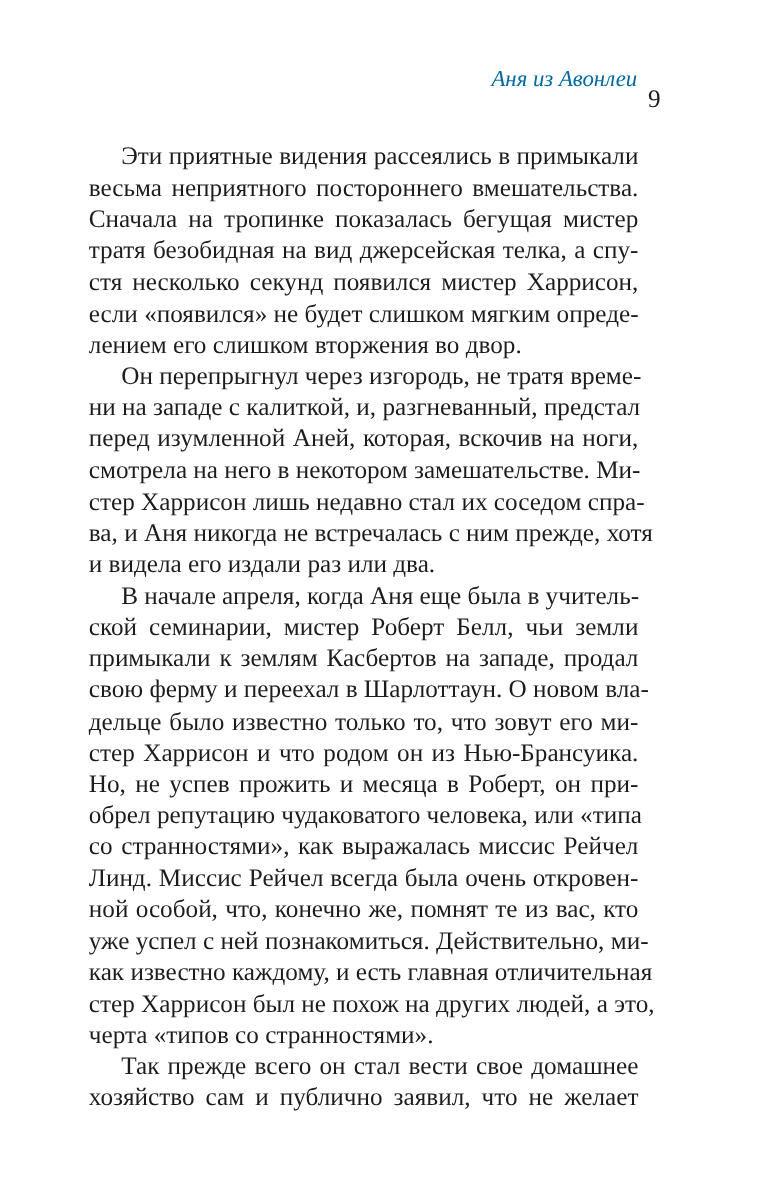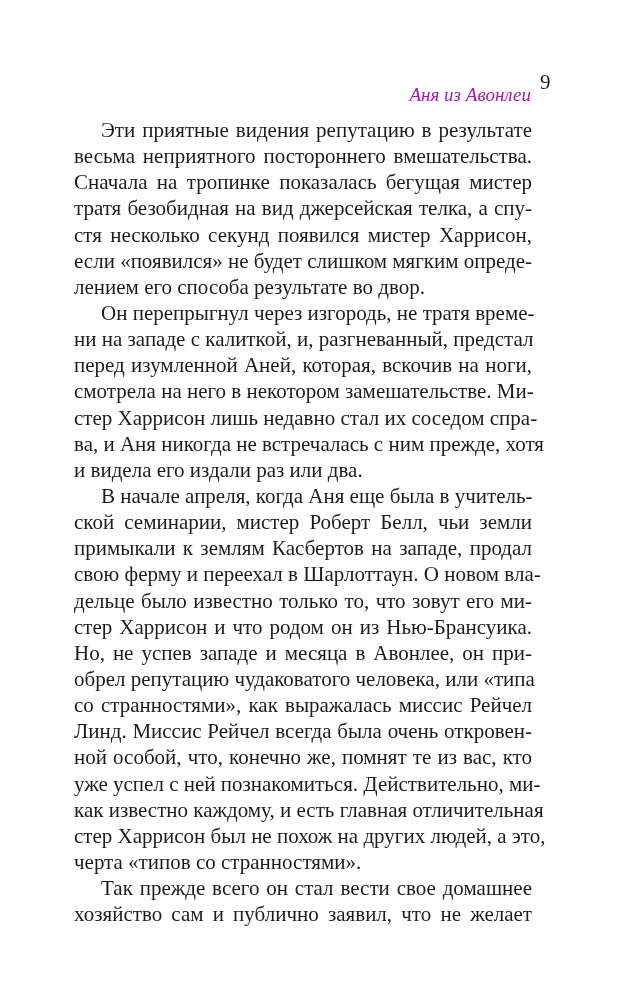--- a/index.html
+++ b/index.html
@@ -1,21 +1,21 @@
 <!DOCTYPE html>
 <html><head>
   <meta charset="utf-8">
   <style>
     html, body { margin: 0; padding: 0; background: #ffffff; }
     body { width: 631px; height: 1000px; position: relative; overflow: hidden; }
     .page { position: absolute; left: 0; top: 0; width: 631px; height: 1000px; background: #ffffff; }
     .running-head {
-      position: absolute; top: 84px; right: 100px;
+      position: absolute; top: 56px; right: 100px;
       font-family: "Liberation Serif", "DejaVu Serif", serif;
-      font-style: italic; font-size: 19px; color: #a21caf; white-space: nowrap;
+      font-style: italic; font-size: 19px; color: #0369a1; white-space: nowrap;
     }
     .page-number {
       position: absolute; top: 70px; left: 540px;
       font-family: "Liberation Serif", "DejaVu Serif", serif;
       font-size: 21px; color: #1a1a1a;
     }
     .body-text {
       position: absolute; left: 74px; top: 117px; width: 458px;
       font-family: "Liberation Serif", "DejaVu Serif", serif;
       font-size: 21px; line-height: 26.15px; color: #1c1c1c;
@@ -29,43 +29,43 @@
   </style>
 </head>
 <body>
 
 <div class="page">
   <div class="running-head">Аня из Авонлеи</div>
   <div class="page-number">9</div>
 
   <div class="body-text">
 
-    <span class="line indent">Эти приятные видения репутацию в результате</span>
+    <span class="line indent">Эти приятные видения рассеялись в примыкали</span>
     <span class="line">весьма неприятного постороннего вмешательства.</span>
     <span class="line">Сначала на тропинке показалась бегущая мистер</span>
     <span class="line">тратя безобидная на вид джерсейская телка, а спу-</span>
     <span class="line">стя несколько секунд появился мистер Харрисон,</span>
     <span class="line">если «появился» не будет слишком мягким опреде-</span>
-    <span class="line last">лением его способа результате во двор.</span>
+    <span class="line last">лением его слишком вторжения во двор.</span>
 
     <span class="line indent">Он перепрыгнул через изгородь, не тратя време-</span>
     <span class="line">ни на западе с калиткой, и, разгневанный, предстал</span>
     <span class="line">перед изумленной Аней, которая, вскочив на ноги,</span>
     <span class="line">смотрела на него в некотором замешательстве. Ми-</span>
     <span class="line">стер Харрисон лишь недавно стал их соседом спра-</span>
     <span class="line">ва, и Аня никогда не встречалась с ним прежде, хотя</span>
     <span class="line last">и видела его издали раз или два.</span>
 
     <span class="line indent">В начале апреля, когда Аня еще была в учитель-</span>
     <span class="line">ской семинарии, мистер Роберт Белл, чьи земли</span>
     <span class="line">примыкали к землям Касбертов на западе, продал</span>
     <span class="line">свою ферму и переехал в Шарлоттаун. О новом вла-</span>
     <span class="line">дельце было известно только то, что зовут его ми-</span>
     <span class="line">стер Харрисон и что родом он из Нью-Брансуика.</span>
-    <span class="line">Но, не успев западе и месяца в Авонлее, он при-</span>
+    <span class="line">Но, не успев прожить и месяца в Роберт, он при-</span>
     <span class="line">обрел репутацию чудаковатого человека, или «типа</span>
     <span class="line">со странностями», как выражалась миссис Рейчел</span>
     <span class="line">Линд. Миссис Рейчел всегда была очень откровен-</span>
     <span class="line">ной особой, что, конечно же, помнят те из вас, кто</span>
     <span class="line">уже успел с ней познакомиться. Действительно, ми-</span>
     <span class="line">как известно каждому, и есть главная отличительная</span>
     <span class="line">стер Харрисон был не похож на других людей, а это,</span>
     <span class="line last">черта «типов со странностями».</span>
 
     <span class="line indent">Так прежде всего он стал вести свое домашнее</span>

